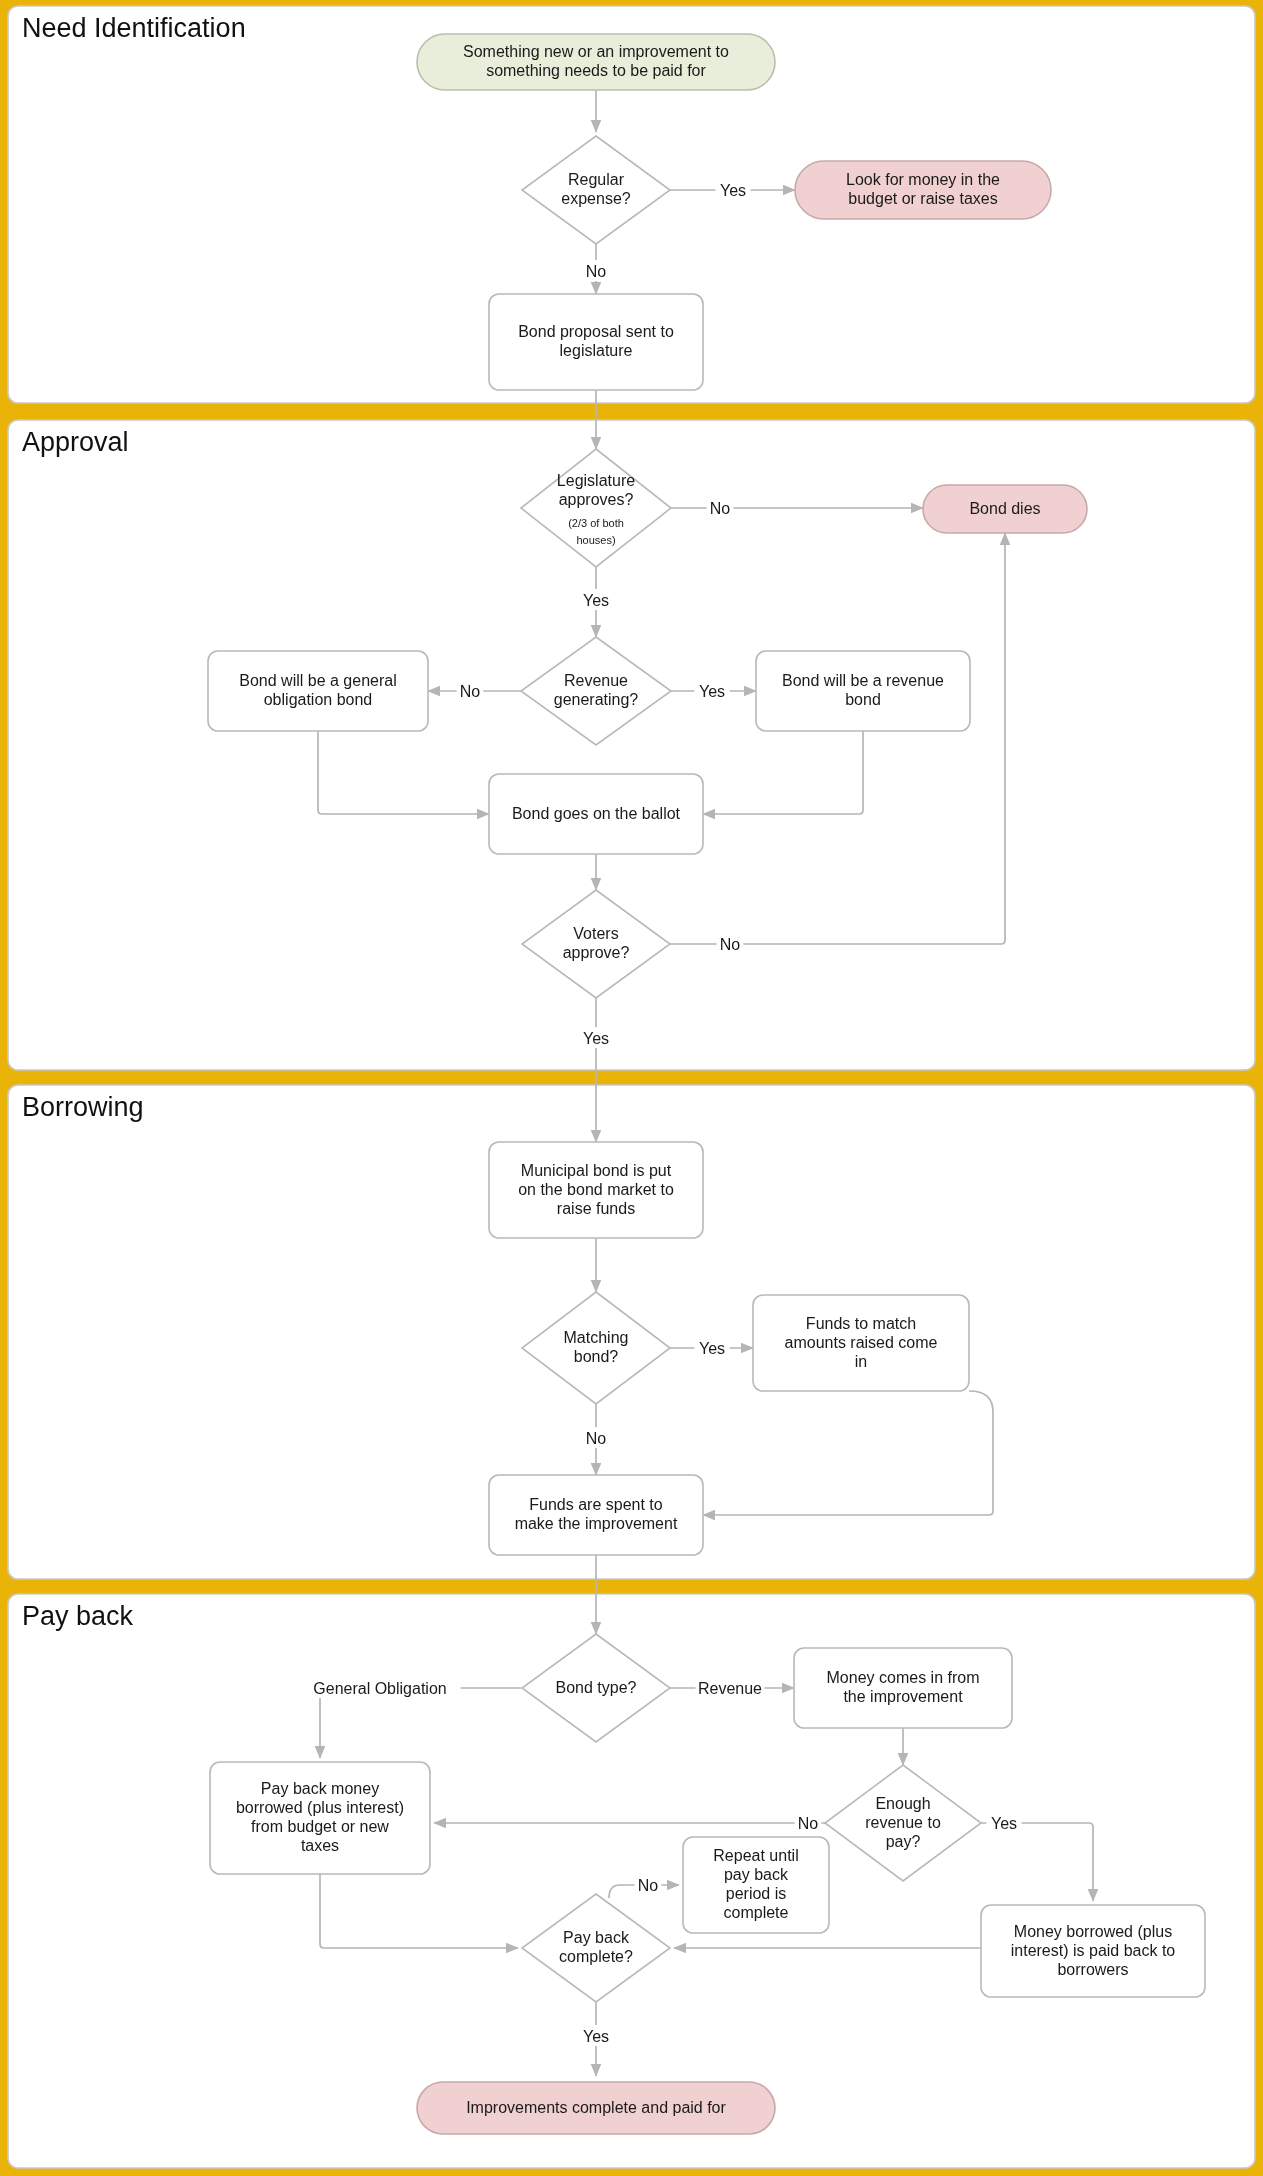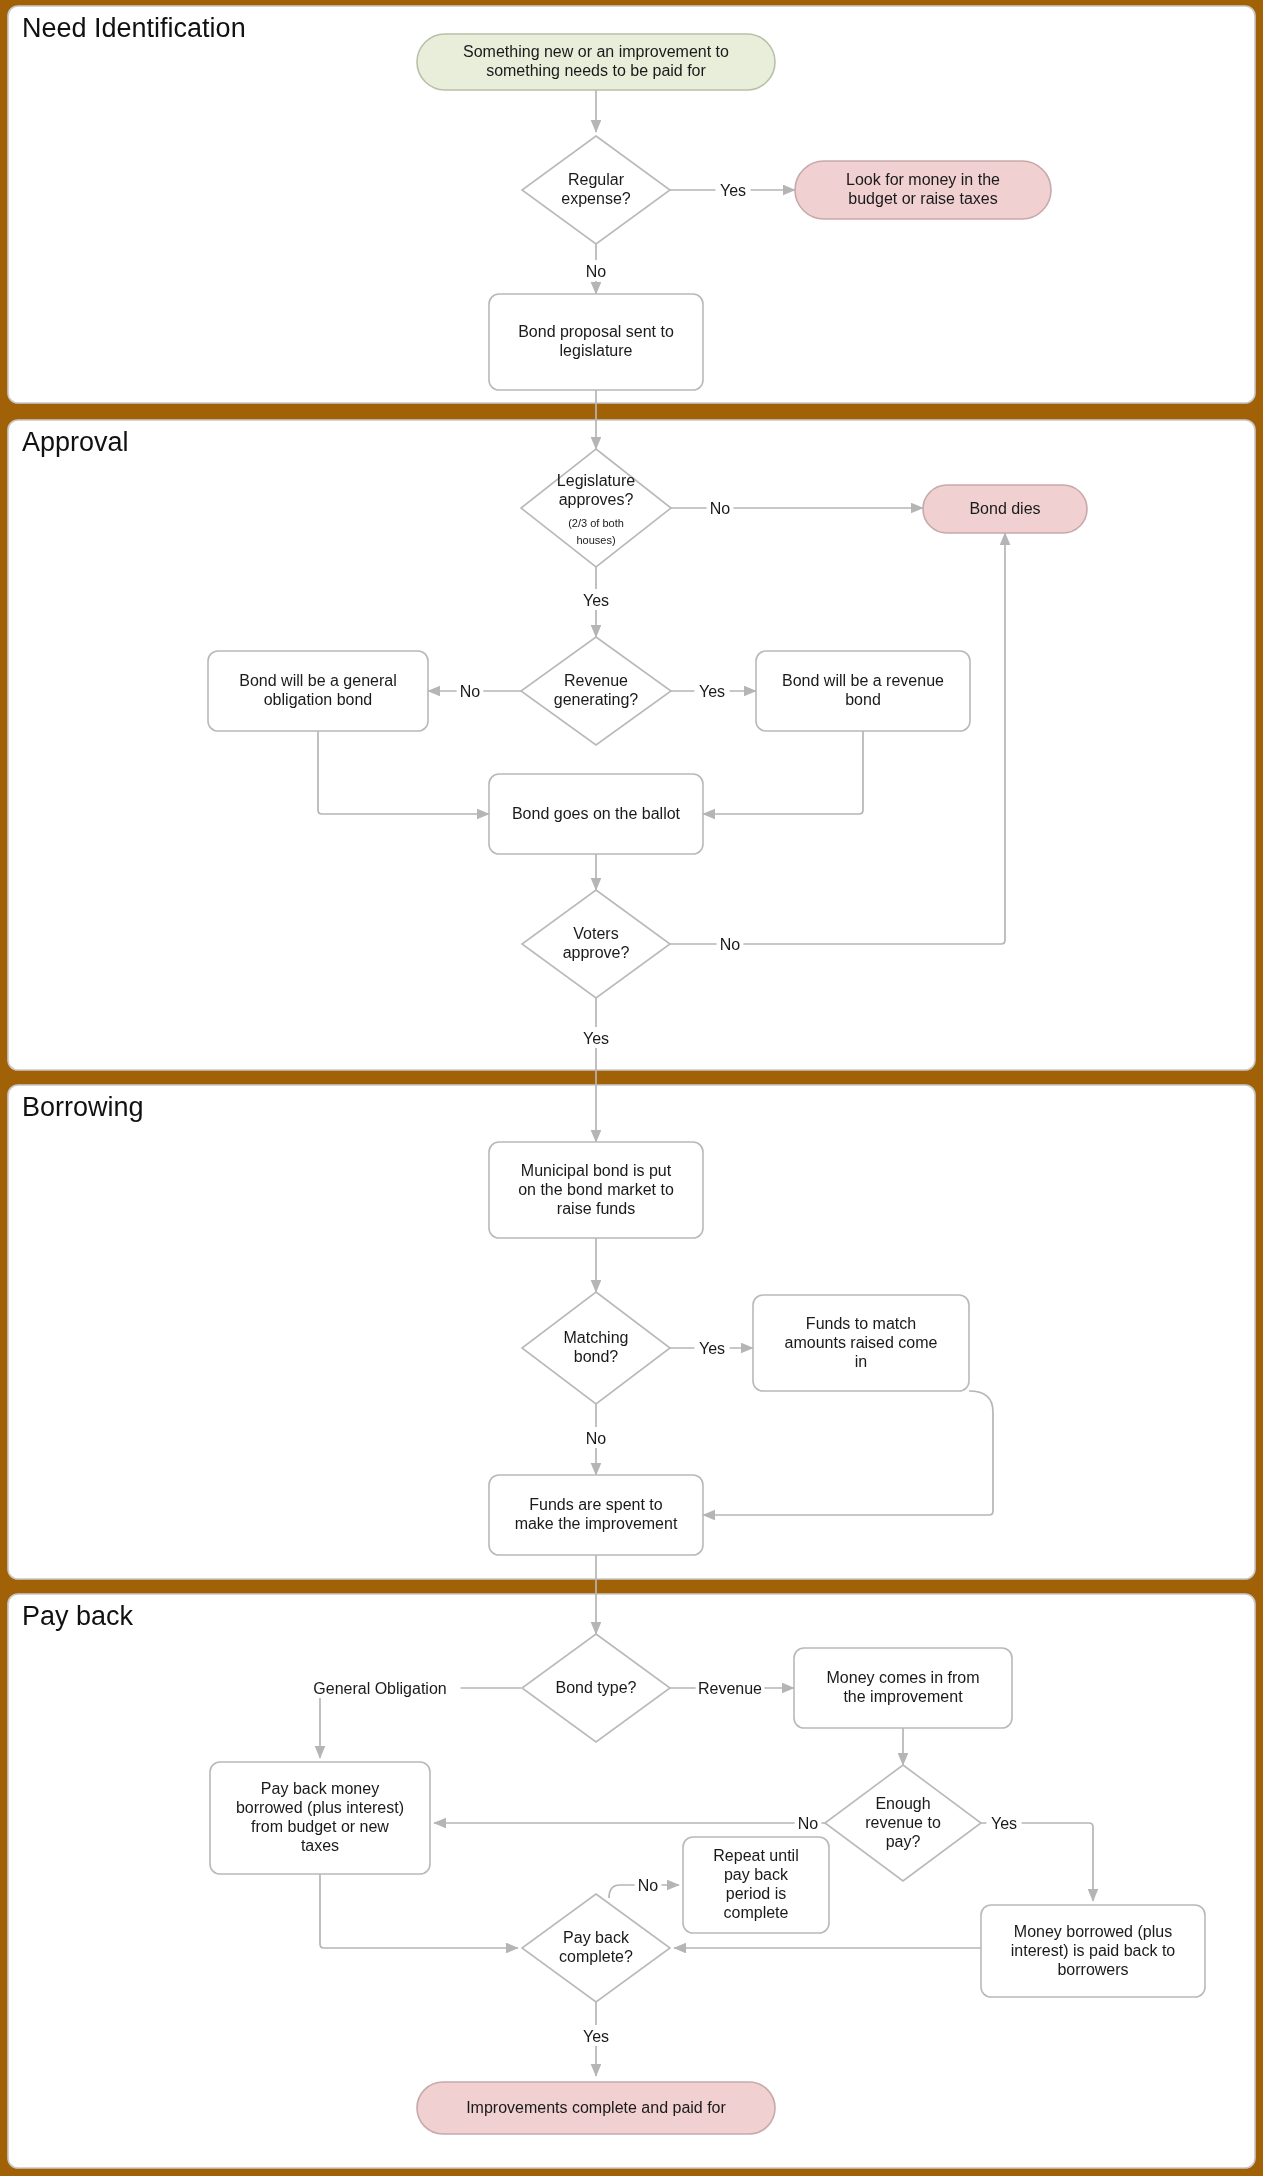--- a/index.html
+++ b/index.html
@@ -1,17 +1,17 @@
 <!DOCTYPE html>
 <html><head>
 <meta charset="utf-8">
 <style>
   html,body{margin:0;padding:0;background:#ffffff;}
   body{font-family:"Liberation Sans", sans-serif;}
-  #stage{position:relative;width:1263px;height:2176px;background:#a16207;overflow:hidden;}
+  #stage{position:relative;width:1263px;height:2176px;background:#eab308;overflow:hidden;}
   svg{display:block;}
   .subgraph-rect{fill:#ffffff;stroke:#c9c9c9;stroke-width:1.6;}
   .subgraph-label{font-family:"Liberation Sans",sans-serif;font-size:27px;fill:#111;dominant-baseline:hanging;}
   .node-rect{fill:#ffffff;stroke:#b9b9b9;stroke-width:1.6;}
   .node-green{fill:#e9eedb;stroke:#b9c0a8;stroke-width:1.6;}
   .node-pink{fill:#f0d0d1;stroke:#c7a9aa;stroke-width:1.6;}
   .node-diamond{fill:#ffffff;stroke:#b9b9b9;stroke-width:1.6;}
   .node-text{font-family:"Liberation Sans",sans-serif;font-size:16px;fill:#1a1a1a;text-anchor:middle;}
   .node-subtext{font-family:"Liberation Sans",sans-serif;font-size:11px;fill:#1a1a1a;text-anchor:middle;}
   .edge-path{fill:none;stroke:#b5b5b5;stroke-width:1.7;}

